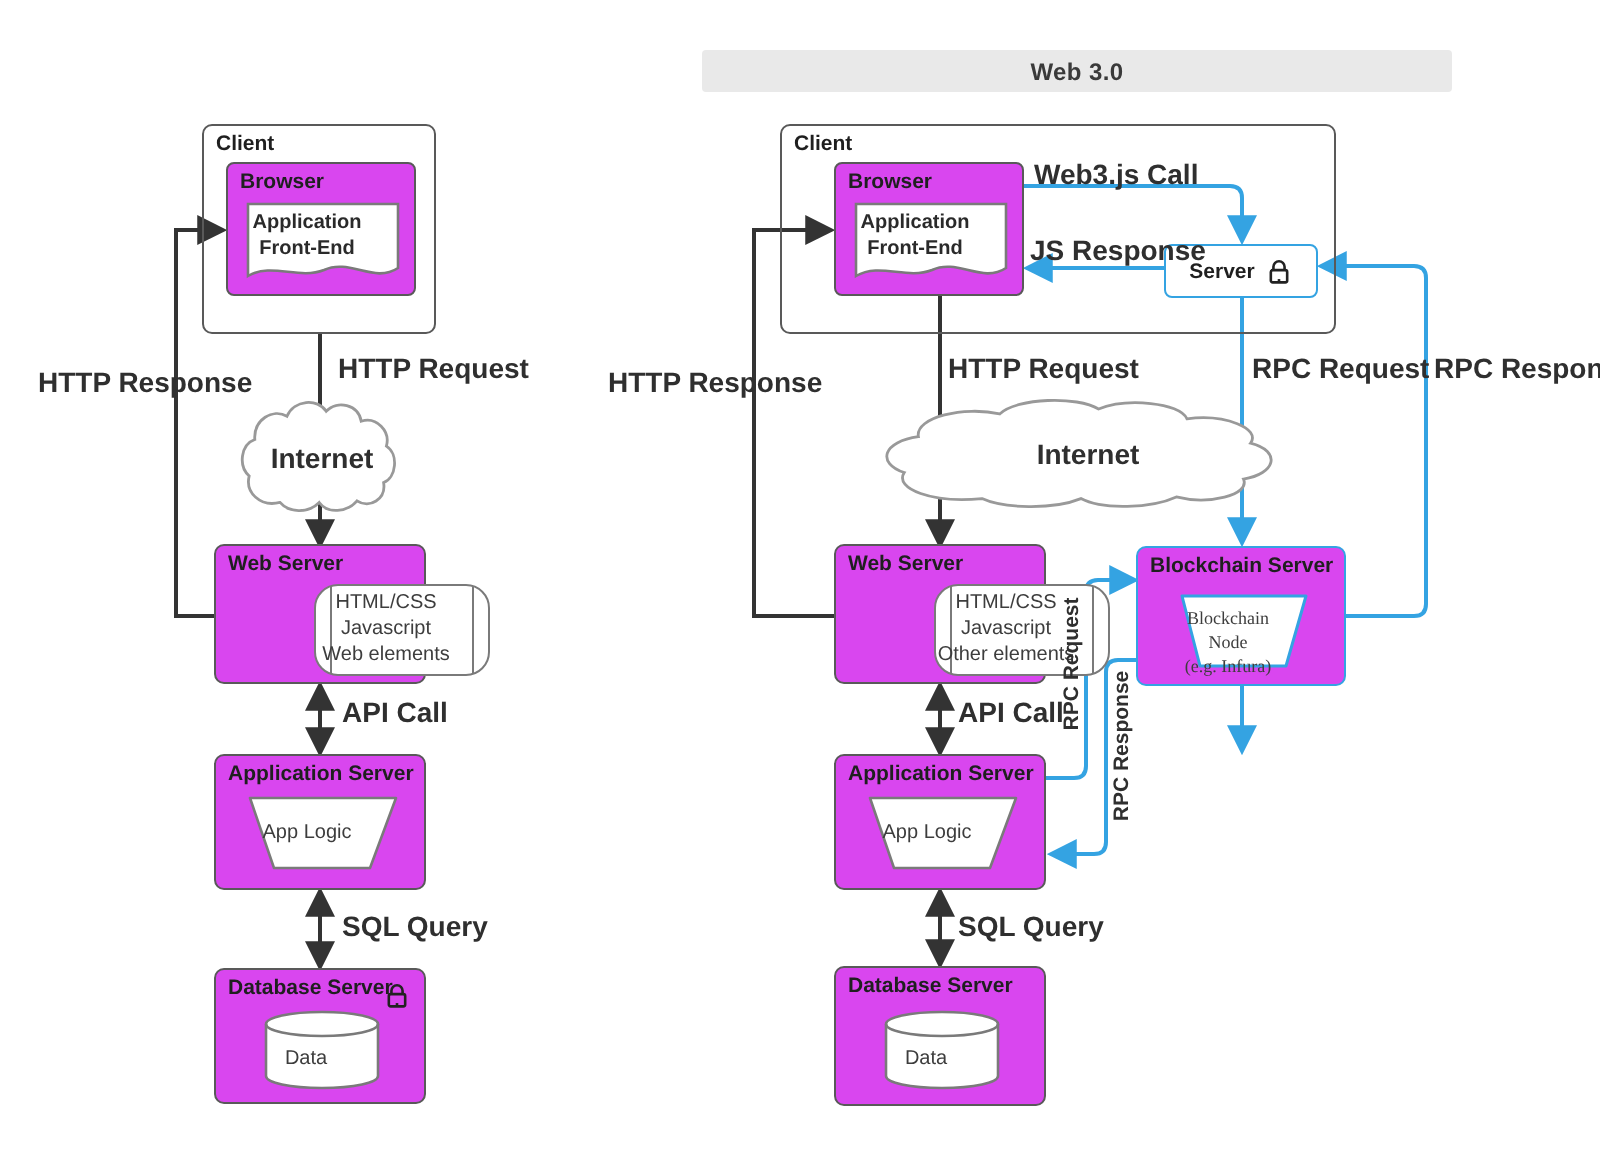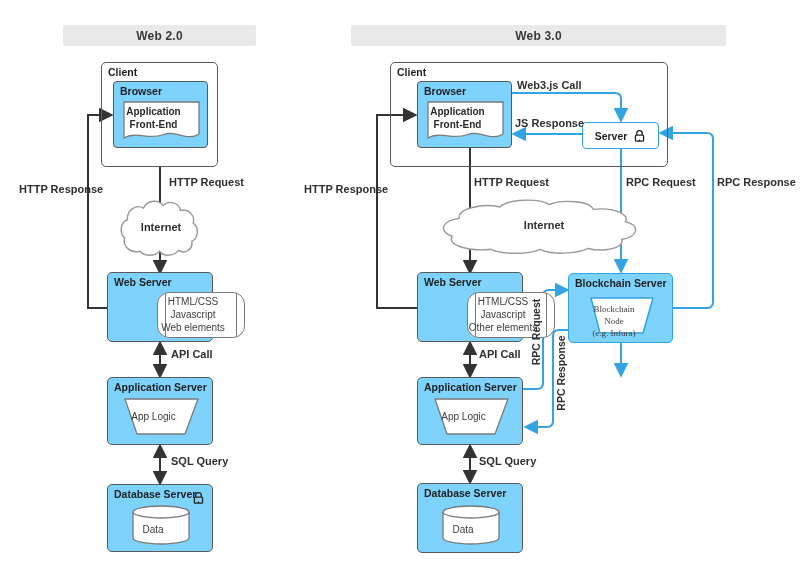--- a/index.html
+++ b/index.html
@@ -20,28 +20,28 @@
   .layer2{position:absolute;left:0;top:0;width:800px;height:580px;z-index:2;}
   .hdr{
     position:absolute;height:21px;background:var(--header-bg);border-radius:2px;
     display:flex;align-items:center;justify-content:center;
     font-size:12px;font-weight:bold;color:#3a3a3a;letter-spacing:.2px;
   }
   .box{
     position:absolute;border:1.6px solid var(--box-border);border-radius:5px;
     background:transparent;box-sizing:border-box;
   }
-  .box.fill{background:#7dd3fc;}
+  .box.fill{background:#d946ef;}
   .box-title{
     position:absolute;left:6px;top:3px;font-size:10.5px;font-weight:bold;color:#1f1f1f;
     white-space:nowrap;
   }
   .blue{border-color:var(--accent);border-width:1.6px;}
   .edge-label{
-    position:absolute;font-size:11px;font-weight:bold;color:#2f2f2f;white-space:nowrap;z-index:3;
+    position:absolute;font-size:14px;font-weight:bold;color:#2f2f2f;white-space:nowrap;z-index:3;
   }
   .vlabel{
     position:absolute;font-size:10.5px;font-weight:bold;color:#2f2f2f;white-space:nowrap;
     text-align:center;transform:rotate(-90deg);transform-origin:center;z-index:3;
   }
   .pre{white-space:pre-line;}
   .shape-label{
     position:absolute;left:0;right:16px;text-align:center;font-size:10px;color:#3d3d3d;line-height:13px;
   }
   .shape-label.b{font-weight:bold;color:#2a2a2a;}
@@ -93,23 +93,20 @@
     <path d="M523 389 L537 389 Q543 389 543 383 L543 296 Q543 290 549 290 L564 290" style="stroke:var(--accent)" stroke-width="2" fill="none" marker-end="url(#ab)"></path>
     <path d="M568 330 L559 330 Q553 330 553 336 L553 421 Q553 427 547 427 L529 427" style="stroke:var(--accent)" stroke-width="2" fill="none" marker-end="url(#ab)"></path>
     <path d="M673 308 L707 308 Q713 308 713 302 L713 139 Q713 133 707 133 L664 133" style="stroke:var(--accent)" stroke-width="2" fill="none" marker-end="url(#ab)"></path>
 
     <use href="#cloudPath" transform="translate(119,199) scale(0.70,0.829)"></use>
     <use href="#cloudPath" transform="translate(438,198) scale(1.7667,0.8143)"></use>
   </svg>
 
   <div class="layer2">
 
-    <div class="hdr" style="left:63px;top:25px;width:193px;">
-        <span>Web 2.0</span>
-      </div>
     <div class="hdr" style="left:351px;top:25px;width:375px;">
         <span>Web 3.0</span>
       </div>
 
     <div class="box" style="left:101px;top:62px;width:117px;height:105px;">
       <div class="box-title">Client</div>
       <div class="box fill" style="left:11px;top:18px;width:95px;height:67px;border-radius:4px;">
         <div class="box-title">Browser</div>
         <div class="abs" style="left:9px;top:19px;width:77px;height:45px;">
           <svg width="77" height="45" viewBox="0 0 77 45">

